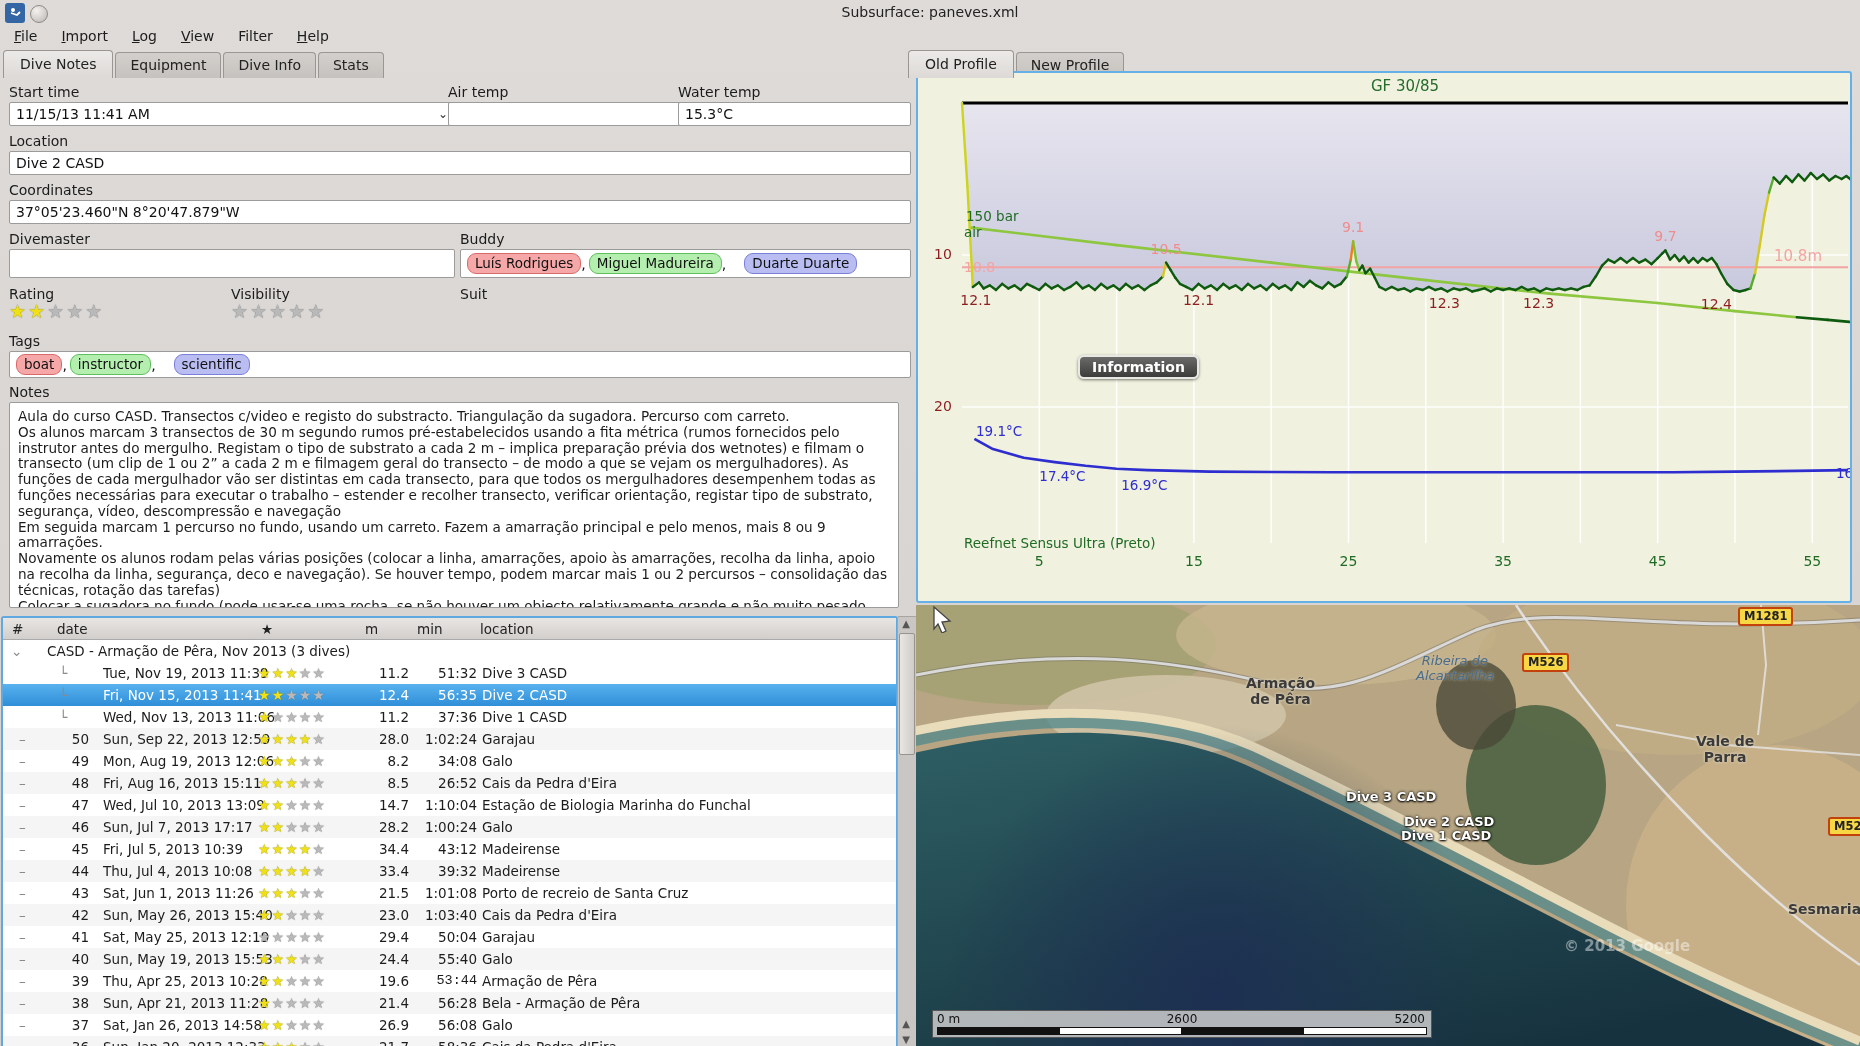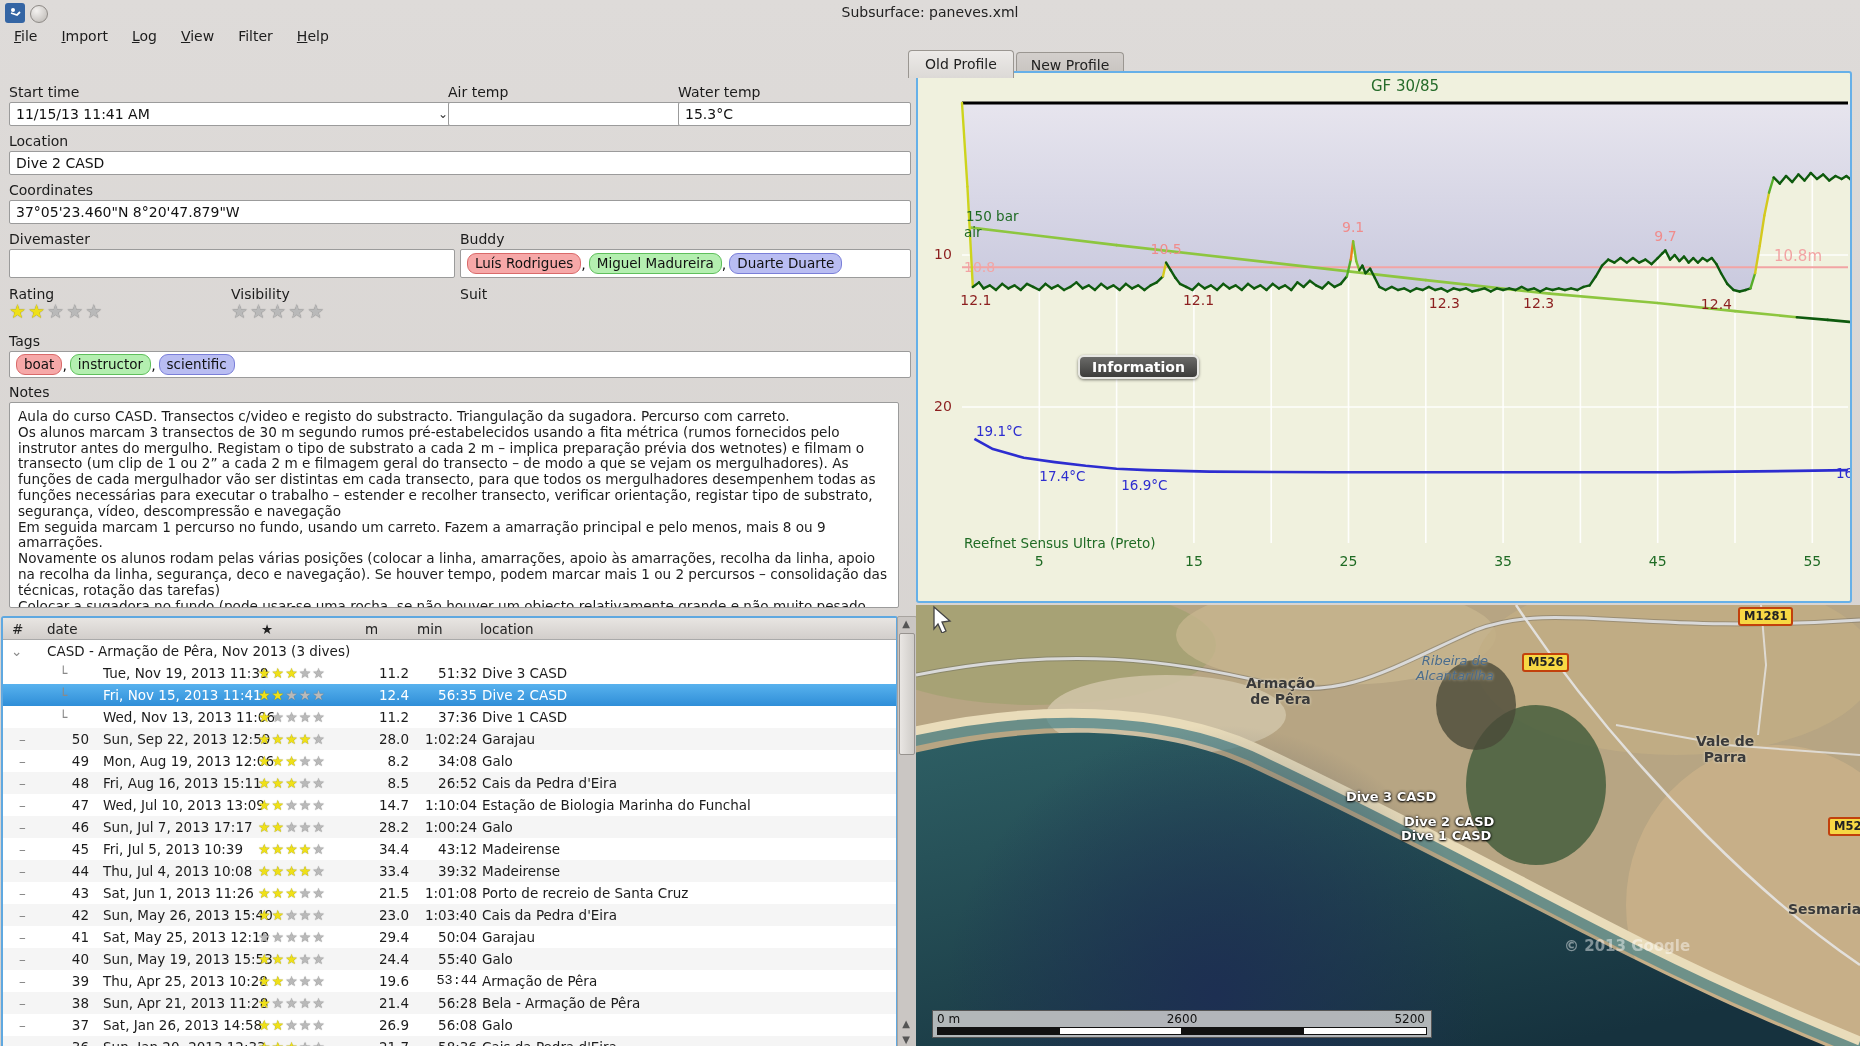--- a/index.html
+++ b/index.html
@@ -16,21 +16,21 @@
   .tab{border:1px solid #9a9691;border-bottom:none;border-radius:4px 4px 0 0;background:linear-gradient(#d3cfcc,#c6c2be);
        padding:4px 14px 5px;font-size:14px;margin-right:2px;color:#222;}
   .tab.active{background:linear-gradient(#eceae8,#dcd9d6);padding:5px 16px 6px;position:relative;z-index:2;}
   .lbl{position:absolute;font-size:14px;color:#1b1b1b;white-space:nowrap;}
   .field{position:absolute;background:#fff;border:1px solid #9b9b9b;border-radius:2px;font-size:14px;color:#111;
          display:flex;align-items:center;padding:0 6px;overflow:hidden;white-space:nowrap;}
   .combo-arrow{margin-left:auto;font-size:12px;color:#333;}
   .pill{display:inline-block;border-radius:9px;padding:0 7px;font-size:13.5px;line-height:19px;border:1px solid;}
   .pill.red{background:#f6a8a8;border-color:#d96a6a;}
   .pill.green{background:#b4efb0;border-color:#5fbf5c;}
-  .pill.blue{background:#b9bdf2;border-color:#7a7fd8;}
+  .pill.blue{background:#b9bdf2;border-color:#7a7fd8;margin-left:15px;}
   .stars{position:absolute;font-size:19px;letter-spacing:2px;}
   .star-on{color:#efe018;text-shadow:0 0 1px #6b6b00;}
   .star-off{color:#b9b9b9;text-shadow:0 0 1px #666;}
   .notes-box{position:absolute;background:#fff;border:1px solid #9b9b9b;border-radius:2px;
              font-size:13.6px;line-height:15.8px;padding:6px 8px;white-space:pre-wrap;overflow:hidden;}
   
   .dive-table{position:absolute;left:1px;top:616px;width:893px;height:430px;background:#fff;
               border:2px solid #5fa8e0;border-radius:3px;overflow:hidden;font-size:13.5px;}
   .dt-header{position:relative;height:21px;background:linear-gradient(#e8e5e2,#d2cecb);border-bottom:1px solid #aaa;color:#222;}
   .dt-row{position:relative;height:22px;line-height:22px;white-space:nowrap;}
@@ -77,20 +77,26 @@
 
   <div class="menubar" id="menubar">
       <div class="menu-item"><u>F</u>ile</div>
       <div class="menu-item"><u>I</u>mport</div>
       <div class="menu-item"><u>L</u>og</div>
       <div class="menu-item"><u>V</u>iew</div>
       <div class="menu-item">Filter</div>
       <div class="menu-item"><u>H</u>elp</div>
     </div>
 
+  <div class="tabbar" id="tabsLeft" style="left:3px;">
+      <div class="tab active">Dive Notes</div>
+      <div class="tab">Equipment</div>
+      <div class="tab">Dive Info</div>
+      <div class="tab">Stats</div>
+    </div>
   <div class="tabbar" id="tabsRight" style="left:908px;">
       <div class="tab active">Old Profile</div>
       <div class="tab">New Profile</div>
     </div>
 
   <div class="lbl" style="left:9px;top:84px;">Start time</div>
   <div class="lbl" style="left:448px;top:84px;">Air temp</div>
   <div class="lbl" style="left:678px;top:84px;">Water temp</div>
   <div class="field" style="left:9px;top:102px;width:432px;height:22px;">
     <span>11/15/13 11:41 AM</span>
@@ -146,21 +152,21 @@
 Os alunos marcam 3 transectos de 30 m segundo rumos pré-estabelecidos usando a fita métrica (rumos fornecidos pelo instrutor antes do mergulho. Registam o tipo de substrato a cada 2 m – implica preparação prévia dos wetnotes) e filmam o transecto (um clip de 1 ou 2” a cada 2 m e filmagem geral do transecto – de modo a que se vejam os mergulhadores). As funções de cada mergulhador vão ser distintas em cada transecto, para que todos os mergulhadores desempenhem todas as funções necessárias para executar o trabalho – estender e recolher transecto, verificar orientação, registar tipo de substrato, segurança, vídeo, descompressão e navegação
 Em seguida marcam 1 percurso no fundo, usando um carreto. Fazem a amarração principal e pelo menos, mais 8 ou 9 amarrações.
 Novamente os alunos rodam pelas várias posições (colocar a linha, amarrações, apoio às amarrações, recolha da linha, apoio na recolha da linha, segurança, deco e navegação). Se houver tempo, podem marcar mais 1 ou 2 percursos – consolidação das técnicas, rotação das tarefas)
 Colocar a sugadora no fundo (pode usar-se uma rocha, se não houver um objecto relativamente grande e não muito pesado que possa ser utilizado – âncora, p.ex.). Os alunos vão triangular a sua posição em relação ao datum (shotline). Registam várias medidas (distância e rumo inverso em relação ao datum) de modo a mais tarde desenhar ou marcar a sua posição, com o uso da fita métrica e das bússolas). É importante que cada aluno registe pelo menos 3 medidas (distância e rumo)
 No final, arruma-se o equipamento e faz-se um S-drill
 Subida a partilhar gás com paragens p/deco mínima (em duplas)</div>
 
   <div class="dive-table" id="diveTable">
       <div class="dt-header">
         <span class="dt-cell" style="left: 9px;">#</span>
-        <span class="dt-cell" style="left: 44px;">date</span>
+        <span class="dt-cell" style="left: 54px;">date</span>
         <span class="dt-cell" style="left: 258px;">★</span>
         <span class="dt-cell" style="left: 362px;">m</span>
         <span class="dt-cell" style="left: 414px;">min</span>
         <span class="dt-cell" style="left: 477px;">location</span>
       </div>
       <div class="dt-row">
         <span class="dt-cell tree" style="left: 8px;">⌄</span>
         <span class="dt-cell" style="left: 44px;">CASD - Armação de Pêra, Nov 2013 (3 dives)</span>
       </div>
       <div class="dt-row">

